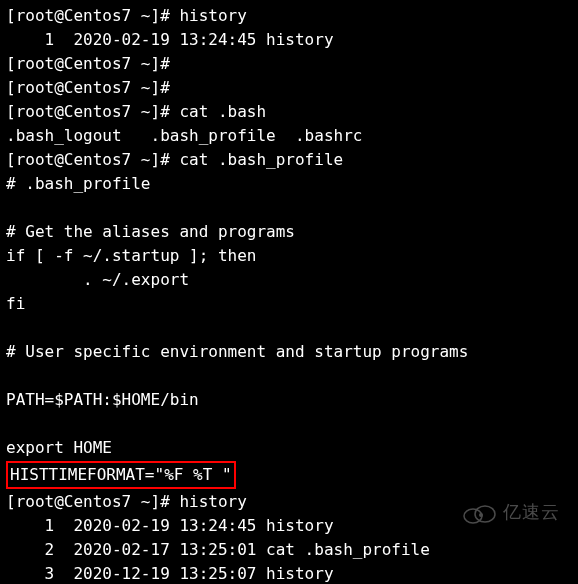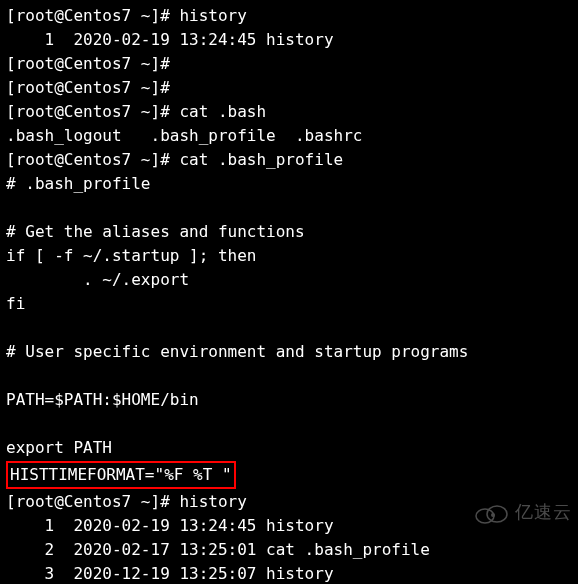--- a/index.html
+++ b/index.html
@@ -23,21 +23,21 @@
       white-space: pre;
     }
     .highlight-box {
       border: 2px solid #ff0000;
       display: inline-block;
       margin: 1px 0;
       padding: 0 2px;
     }
     .watermark {
       position: absolute;
-      right: 6px;
+      right: 18px;
       bottom: 58px;
       display: flex;
       align-items: center;
       gap: 6px;
       opacity: 0.55;
     }
     .watermark-icon {
       display: flex;
       align-items: center;
     }
@@ -53,30 +53,30 @@
 
 <pre><span class="line"><span>[root@Centos7 ~]# </span><span>history</span></span>
 <span class="line">    1  2020-02-19 13:24:45 history</span>
 <span class="line"><span>[root@Centos7 ~]# </span></span>
 <span class="line"><span>[root@Centos7 ~]# </span></span>
 <span class="line"><span>[root@Centos7 ~]# </span><span>cat .bash</span></span>
 <span class="line">.bash_logout   .bash_profile  .bashrc</span>
 <span class="line"><span>[root@Centos7 ~]# </span><span>cat .bash_profile</span></span>
 <span class="line"># .bash_profile</span>
 <span class="line"></span>
-<span class="line"># Get the aliases and functions</span>
+<span class="line"># Get the aliases and programs</span>
 <span class="line">if [ -f ~/.startup ]; then</span>
 <span class="line">        . ~/.export</span>
 <span class="line">fi</span>
 <span class="line"></span>
 <span class="line"># User specific environment and startup programs</span>
 <span class="line"></span>
 <span class="line">PATH=$PATH:$HOME/bin</span>
 <span class="line"></span>
-<span class="line">export PATH</span>
+<span class="line">export HOME</span>
 <span class="highlight-box"><span class="line">HISTTIMEFORMAT="%F %T "</span></span>
 <span class="line"><span>[root@Centos7 ~]# </span><span>history</span></span>
 <span class="line">    1  2020-02-19 13:24:45 history</span>
 <span class="line">    2  2020-02-17 13:25:01 cat .bash_profile</span>
 <span class="line">    3  2020-12-19 13:25:07 history</span>
 </pre>
 
 <div class="watermark">
   <span class="watermark-icon">
     <svg width="36" height="24" viewBox="0 0 36 24">

